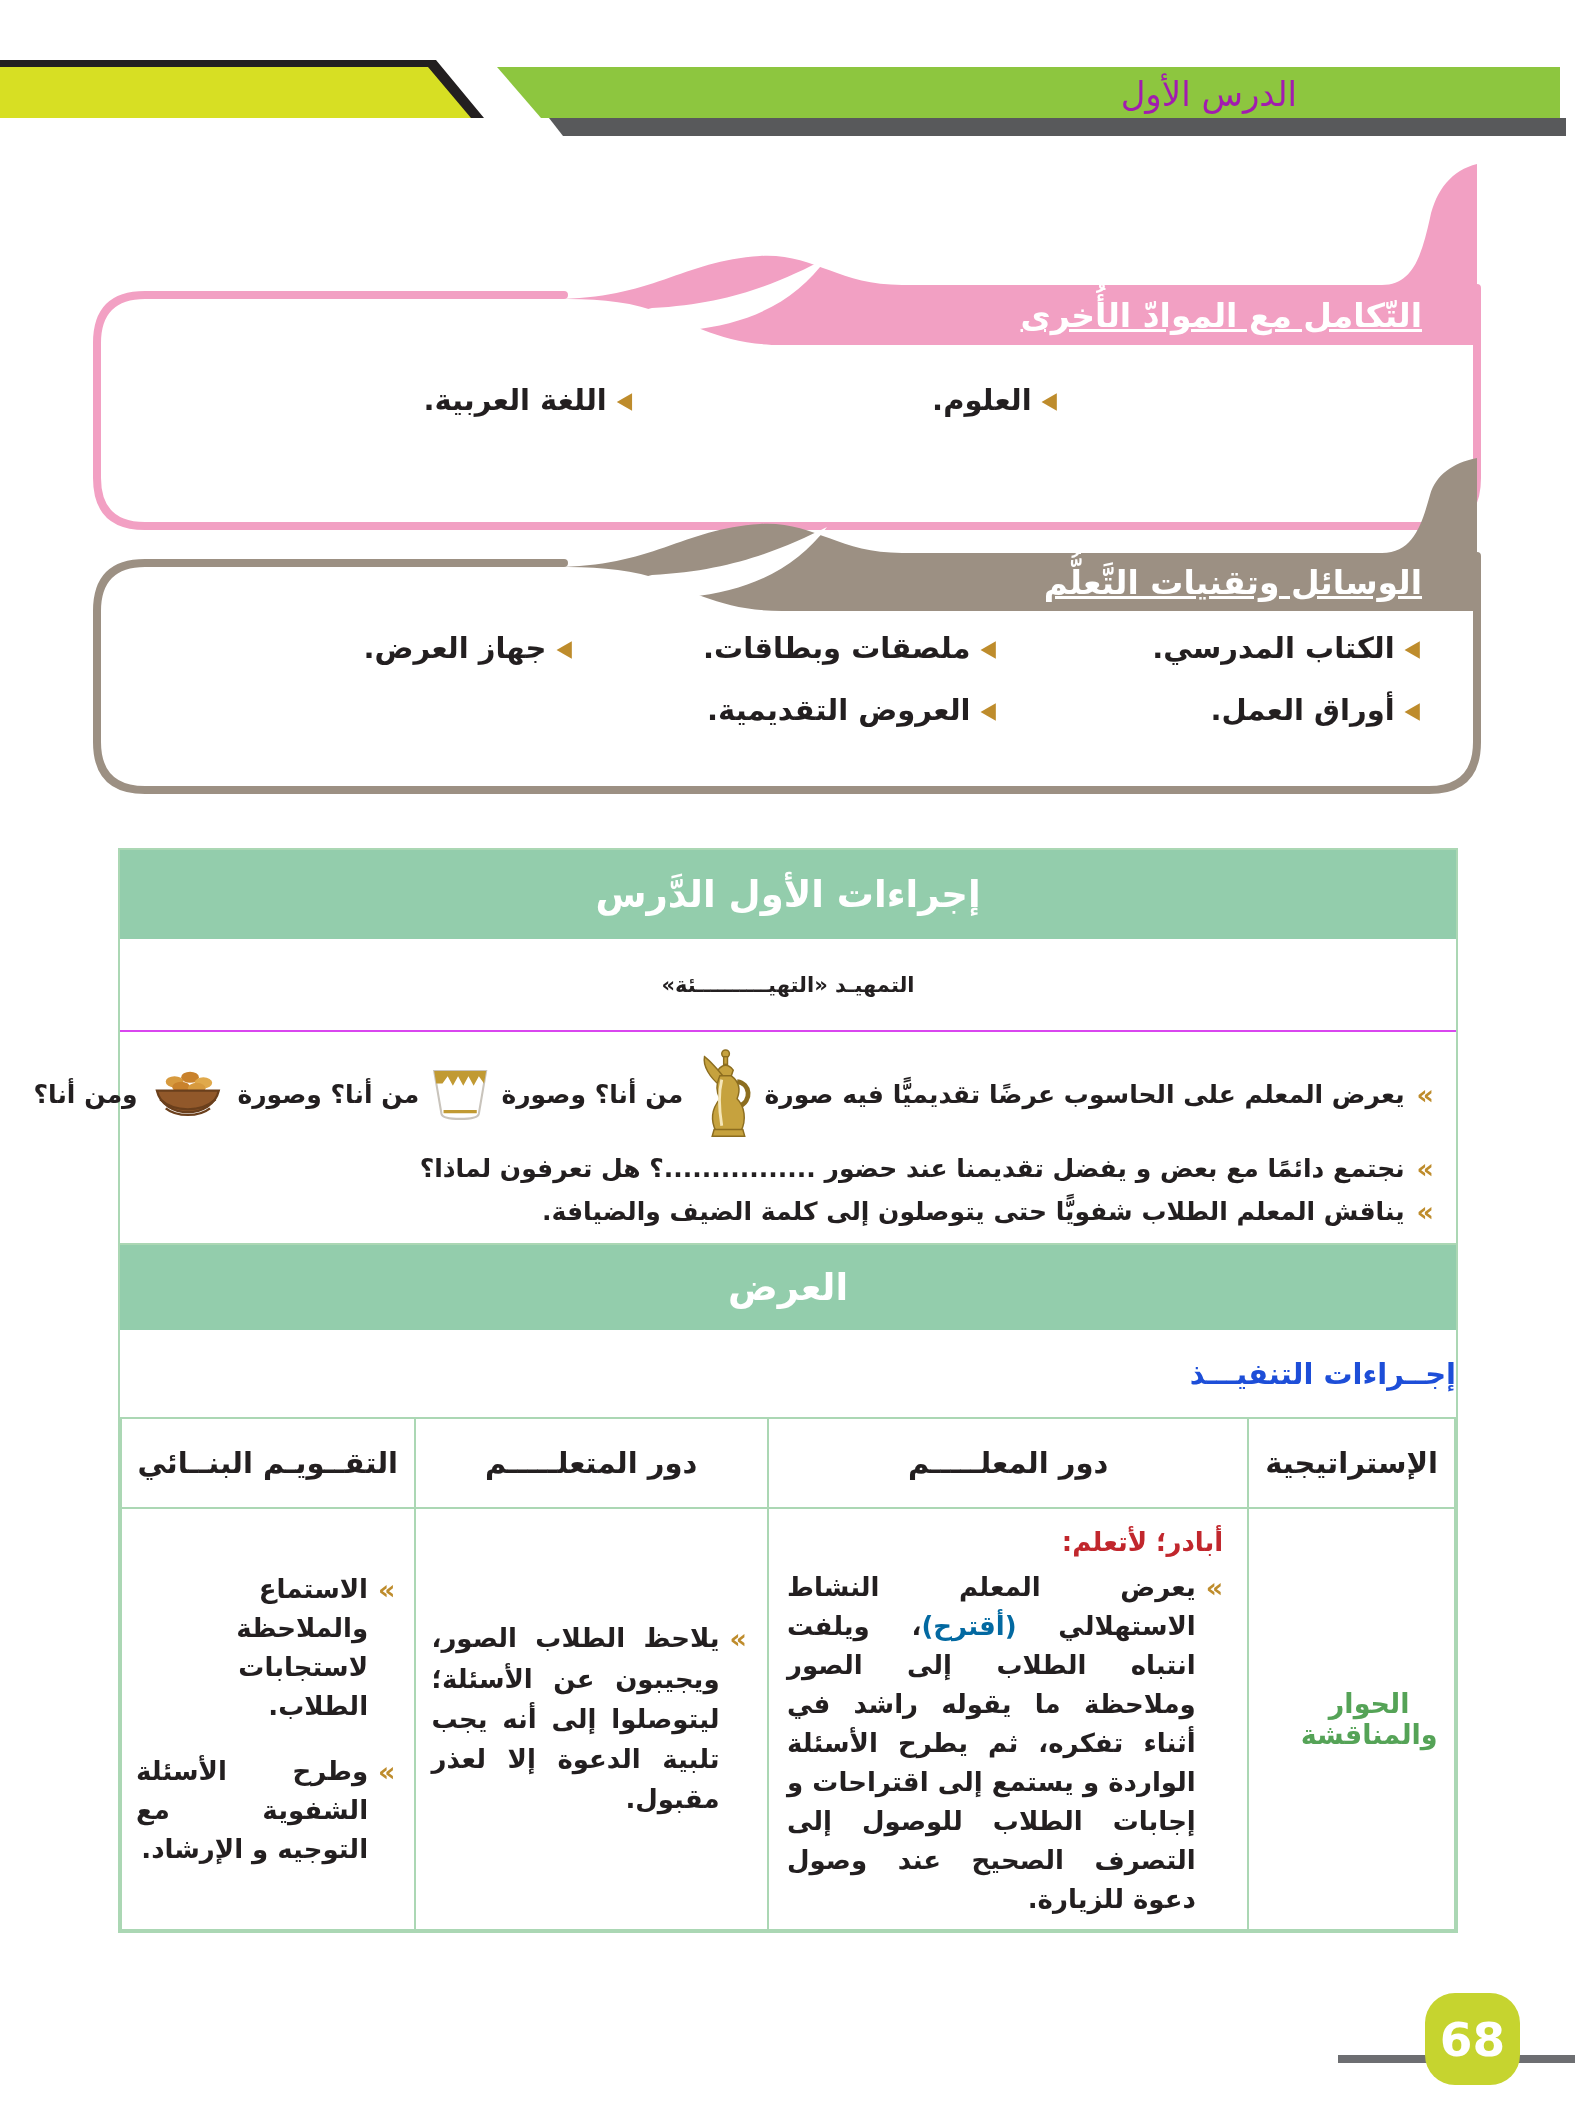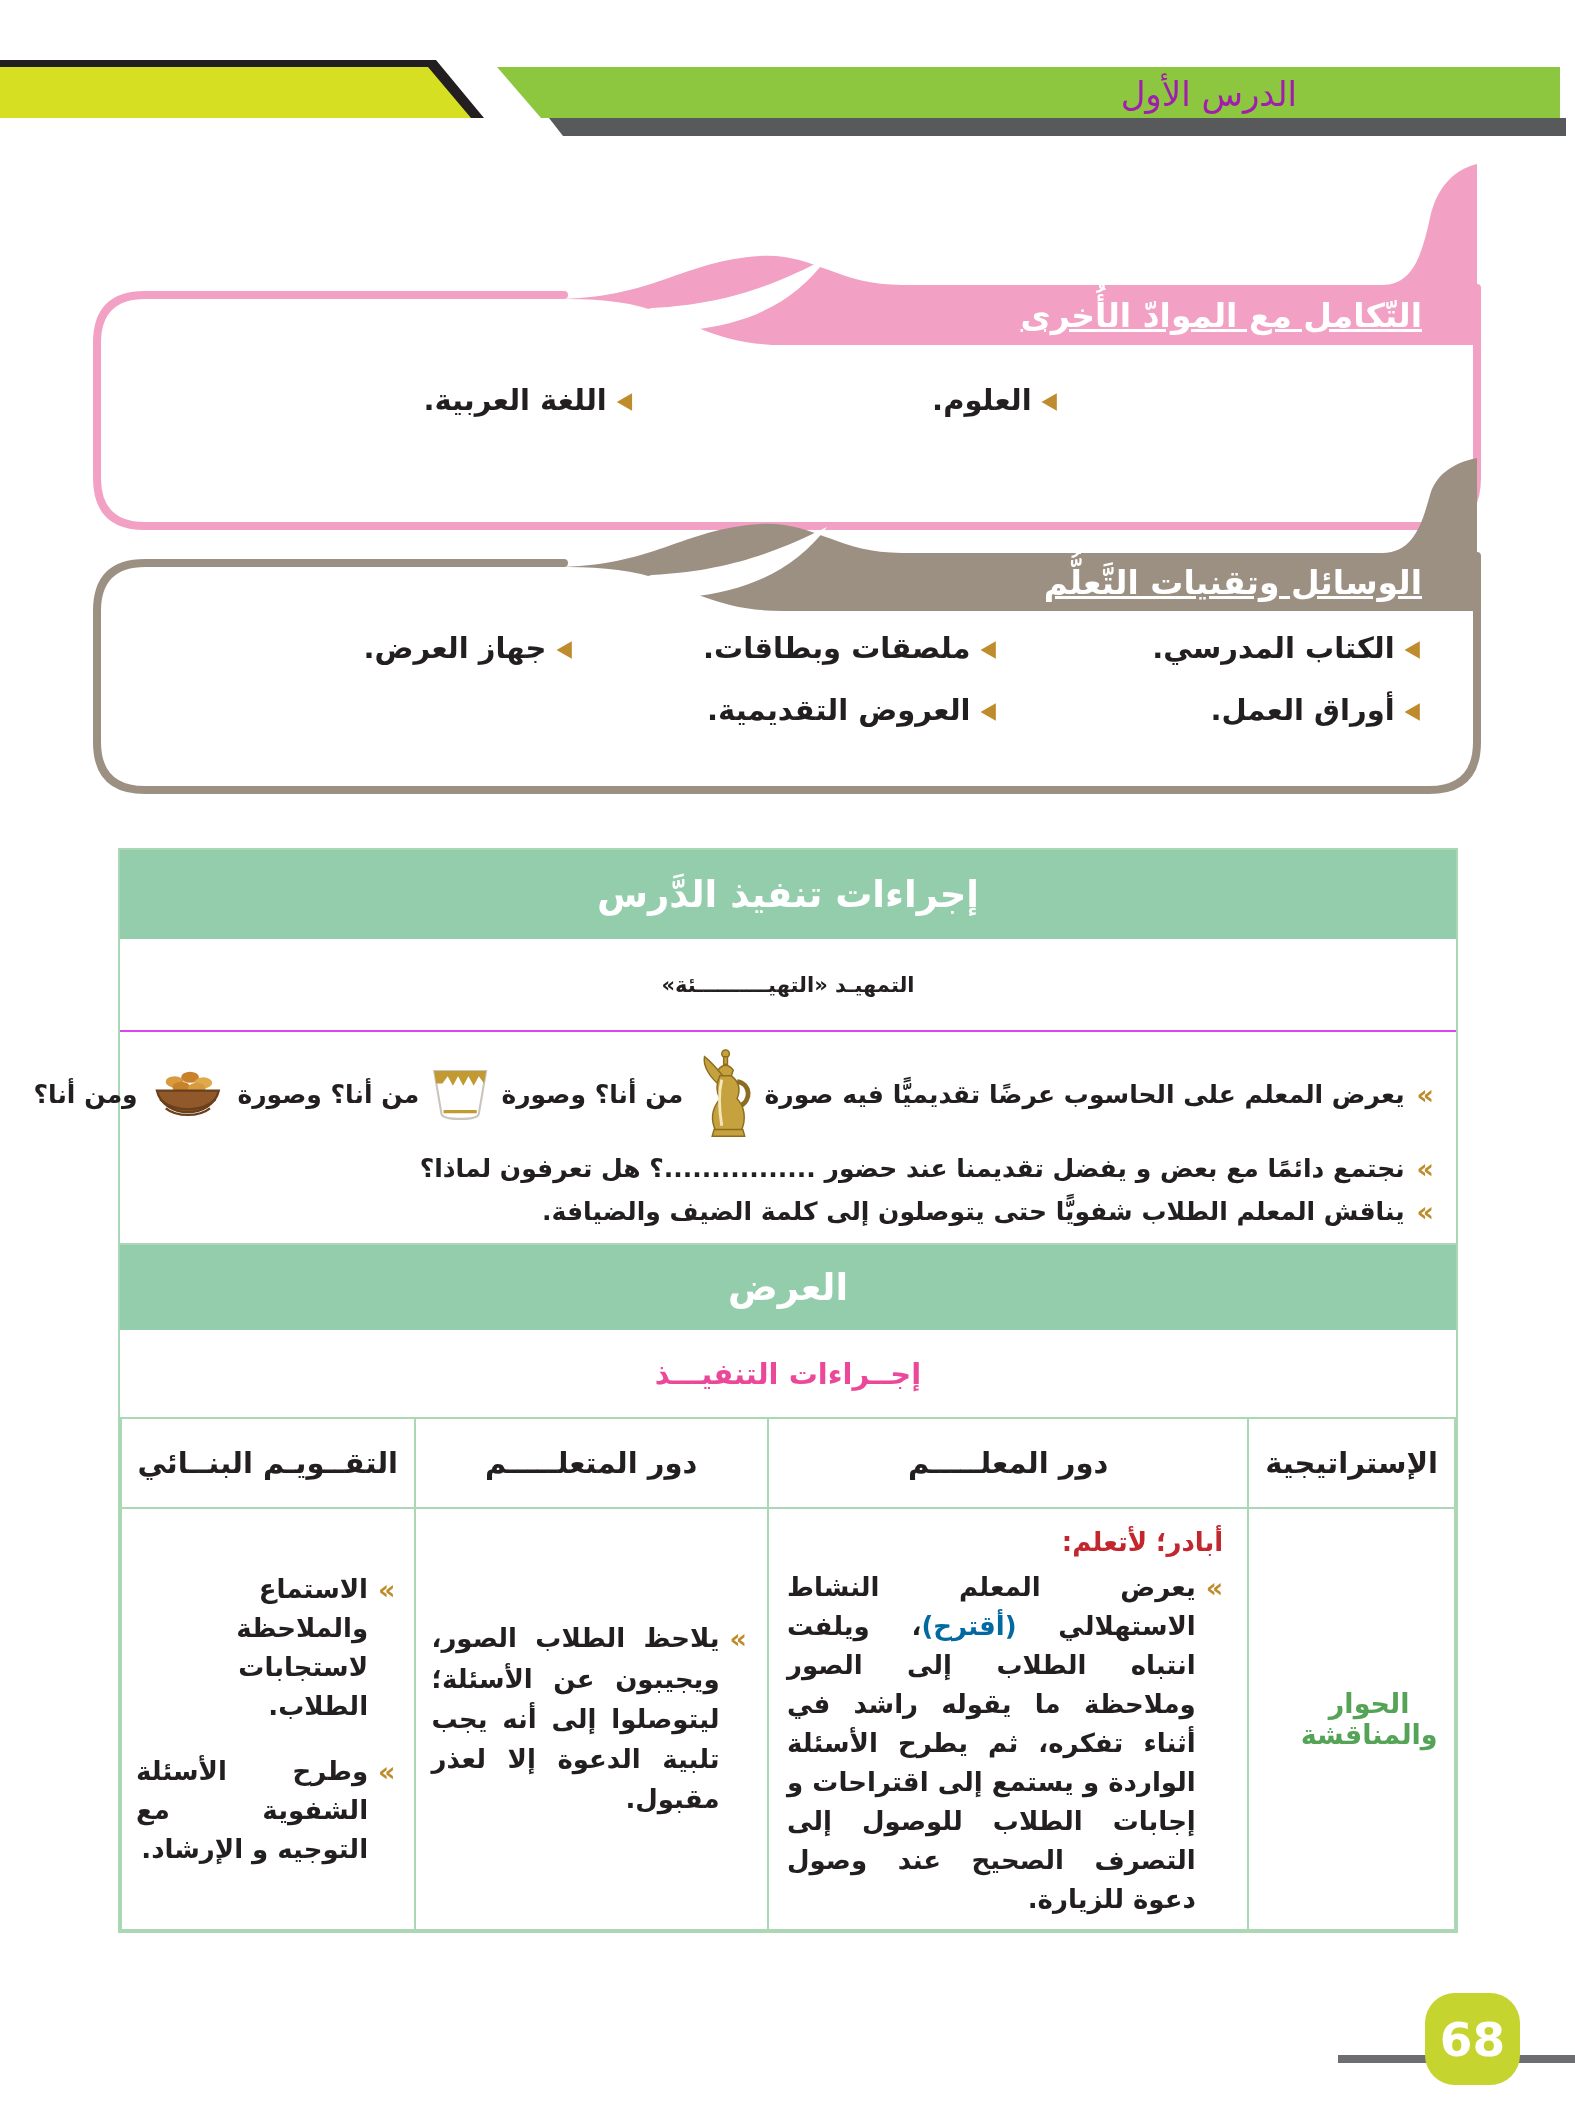--- a/index.html
+++ b/index.html
@@ -49,22 +49,22 @@
     font-size:21px;font-weight:bold;border-bottom:2px solid #d946ef;box-sizing:border-box;
   }
   .row-bullets{
     height:213px;box-sizing:border-box;padding:6px 22px 6px 26px;
     display:flex;flex-direction:column;justify-content:center;border-bottom:2px solid #ABD7B4;
   }
   .proc-line{display:flex;align-items:center;gap:12px;font-weight:bold;font-size:25px;margin:6px 0;white-space:nowrap;}
   .proc-line .txt{display:flex;align-items:center;gap:10px;}
   .mark{color:#BE8C2C;font-weight:bold;font-size:27px;flex:0 0 auto;}
   .row-subtitle{
-    height:87px;display:flex;align-items:center;justify-content:center;
-    color:#ec4899;font-size:29px;font-weight:bold;
+    height:87px;display:flex;align-items:center;justify-content:flex-start;
+    color:#1d4ed8;font-size:29px;font-weight:bold;
   }
   
   table.tbl{width:100%;border-collapse:collapse;table-layout:fixed;}
   .tbl th,.tbl td{border:2px solid #ABD7B4;vertical-align:middle;box-sizing:border-box;}
   .tbl th{height:90px;font-size:29px;font-weight:bold;text-align:center;}
   .tbl td{height:308px;}
   .col-strategy{width:15.5%;}
   .col-teacher{width:36%;}
   .col-learner{width:26.5%;}
   .col-assess{width:22%;}
@@ -145,21 +145,21 @@
     <div class="item">
       <span class="arrow">◀</span>
       <span>العروض التقديمية.</span>
     </div>
     <div></div>
   </div>
 </div>
 
 <div class="main">
   <div class="band band-1">
-    <span>إجراءات تنفيذ الدَّرس</span>
+    <span>إجراءات الأول الدَّرس</span>
   </div>
 
   <div class="row-warmup">
     <span>التمهيـد «التهيــــــــــئة»</span>
   </div>
 
   <div class="row-bullets">
     <div class="proc-line">
       <span class="mark" dir="ltr">«</span>
       <span class="txt">

